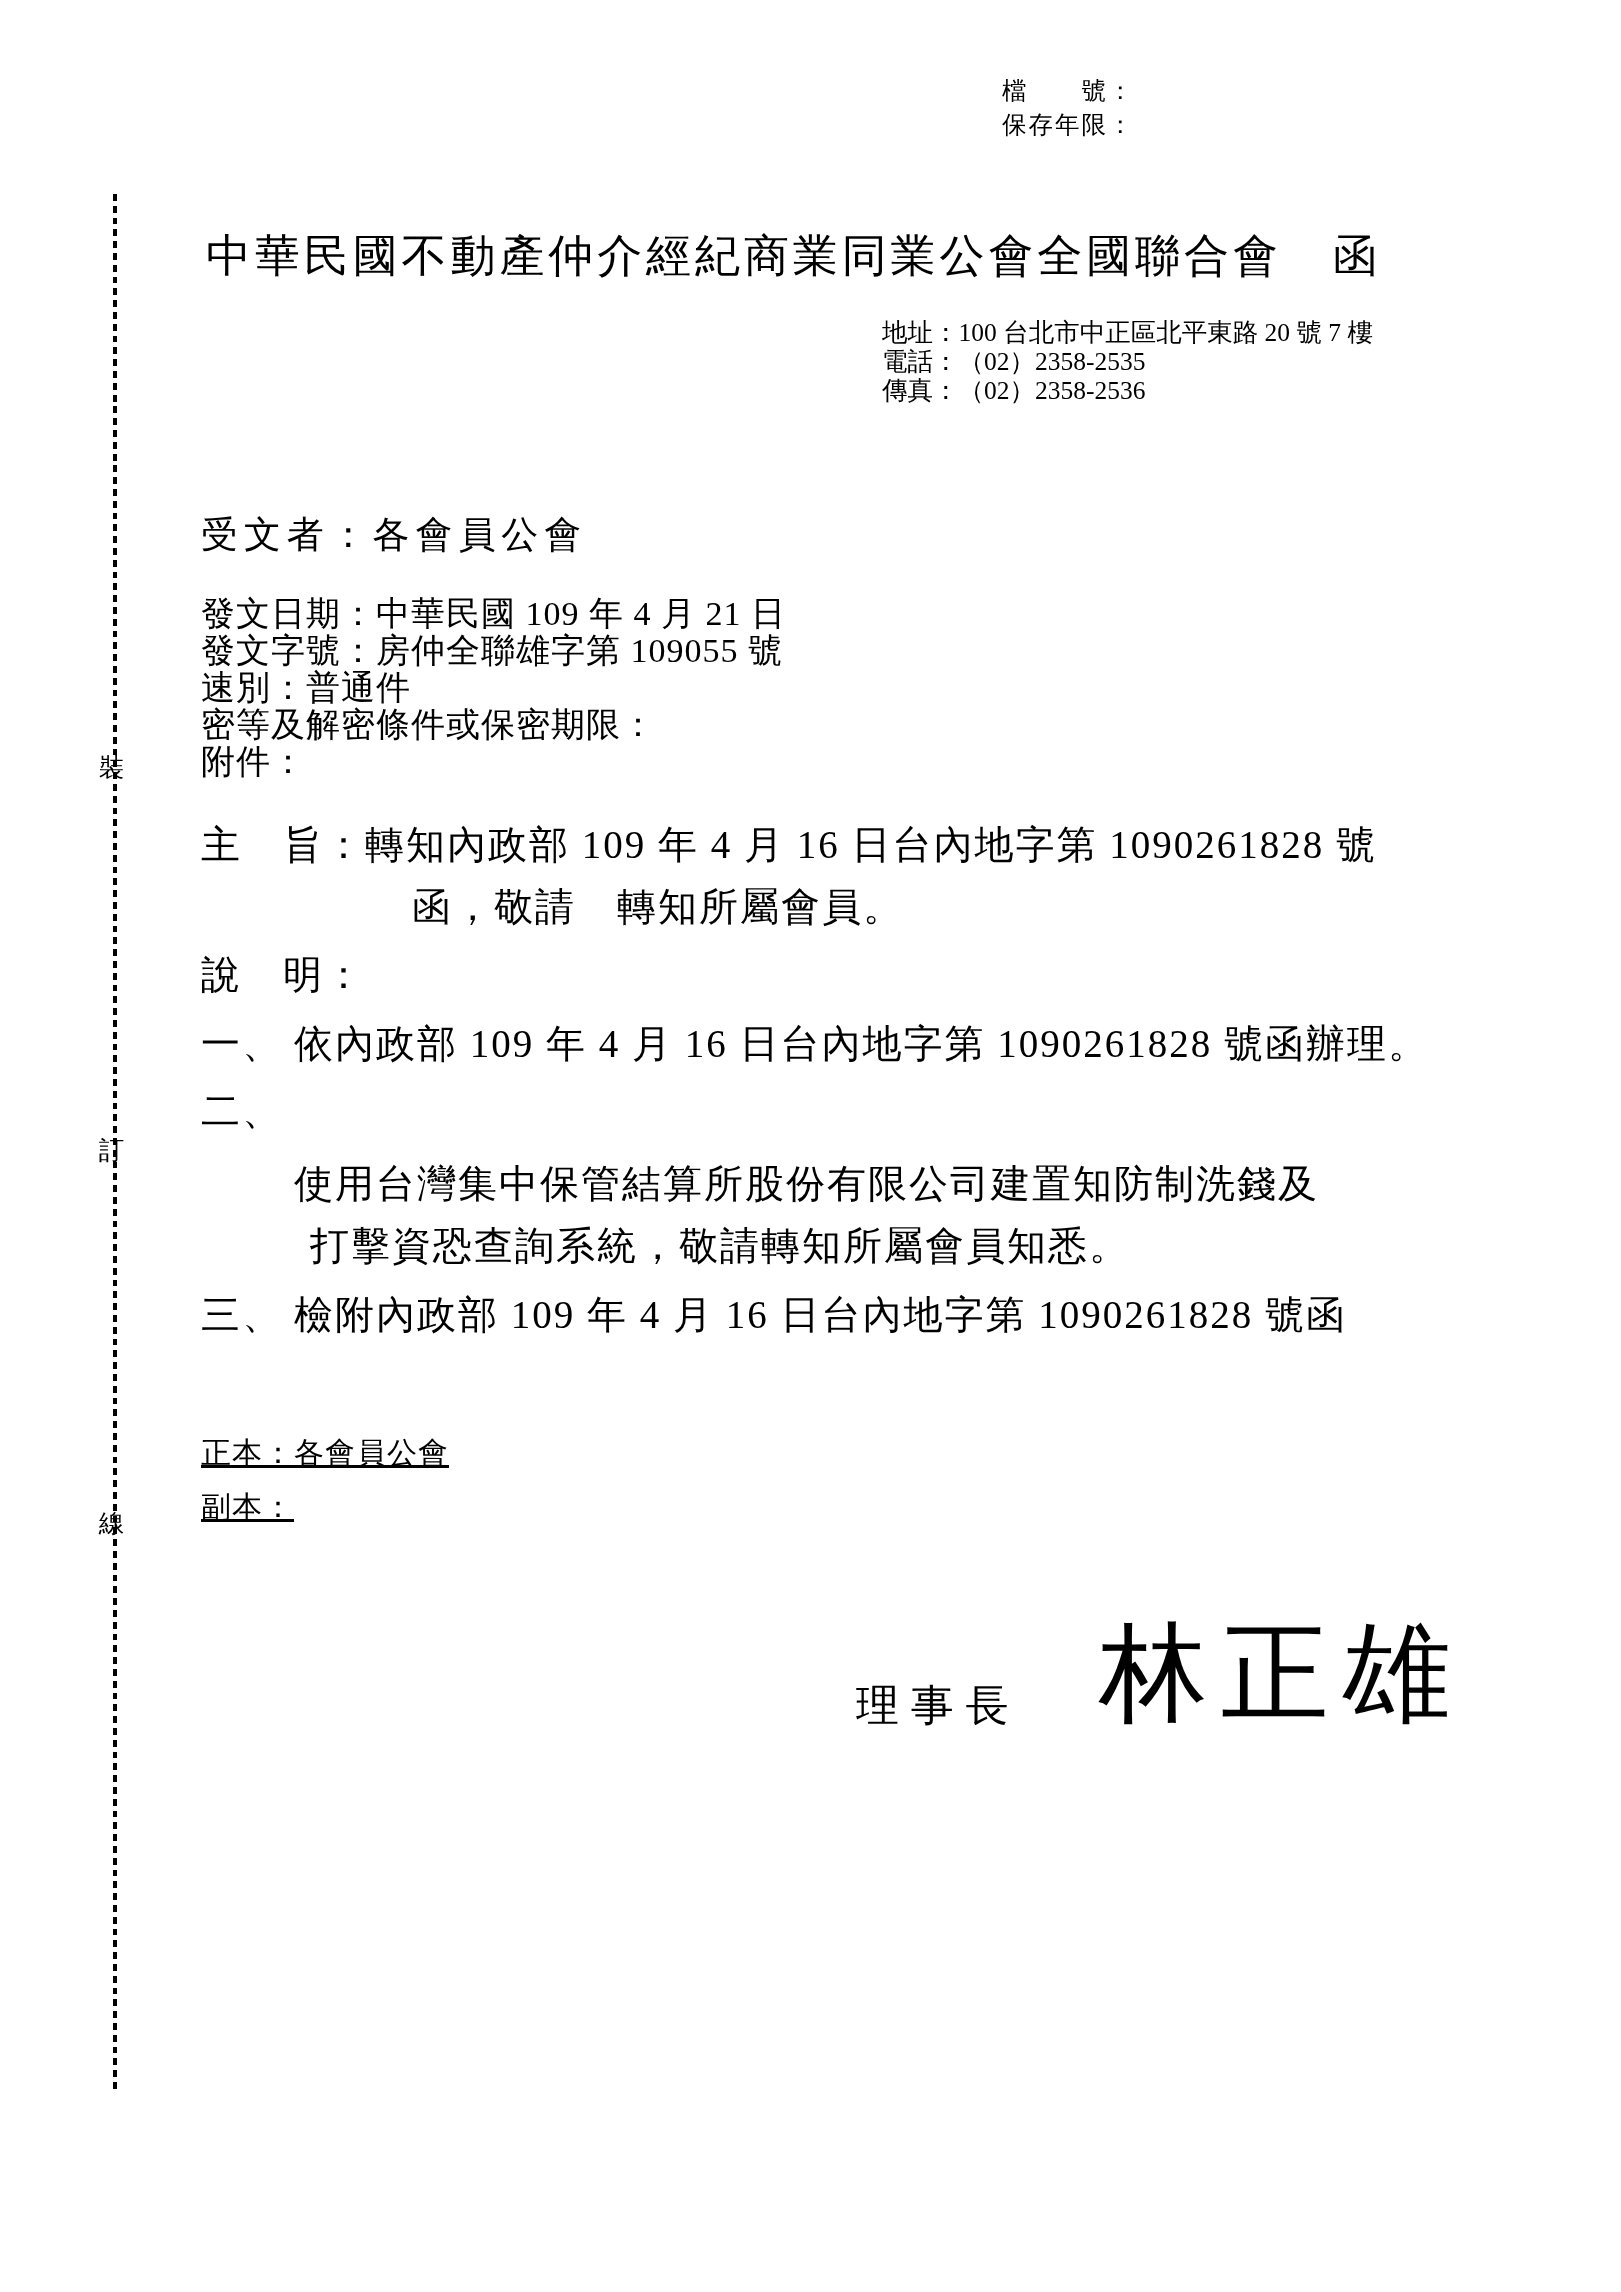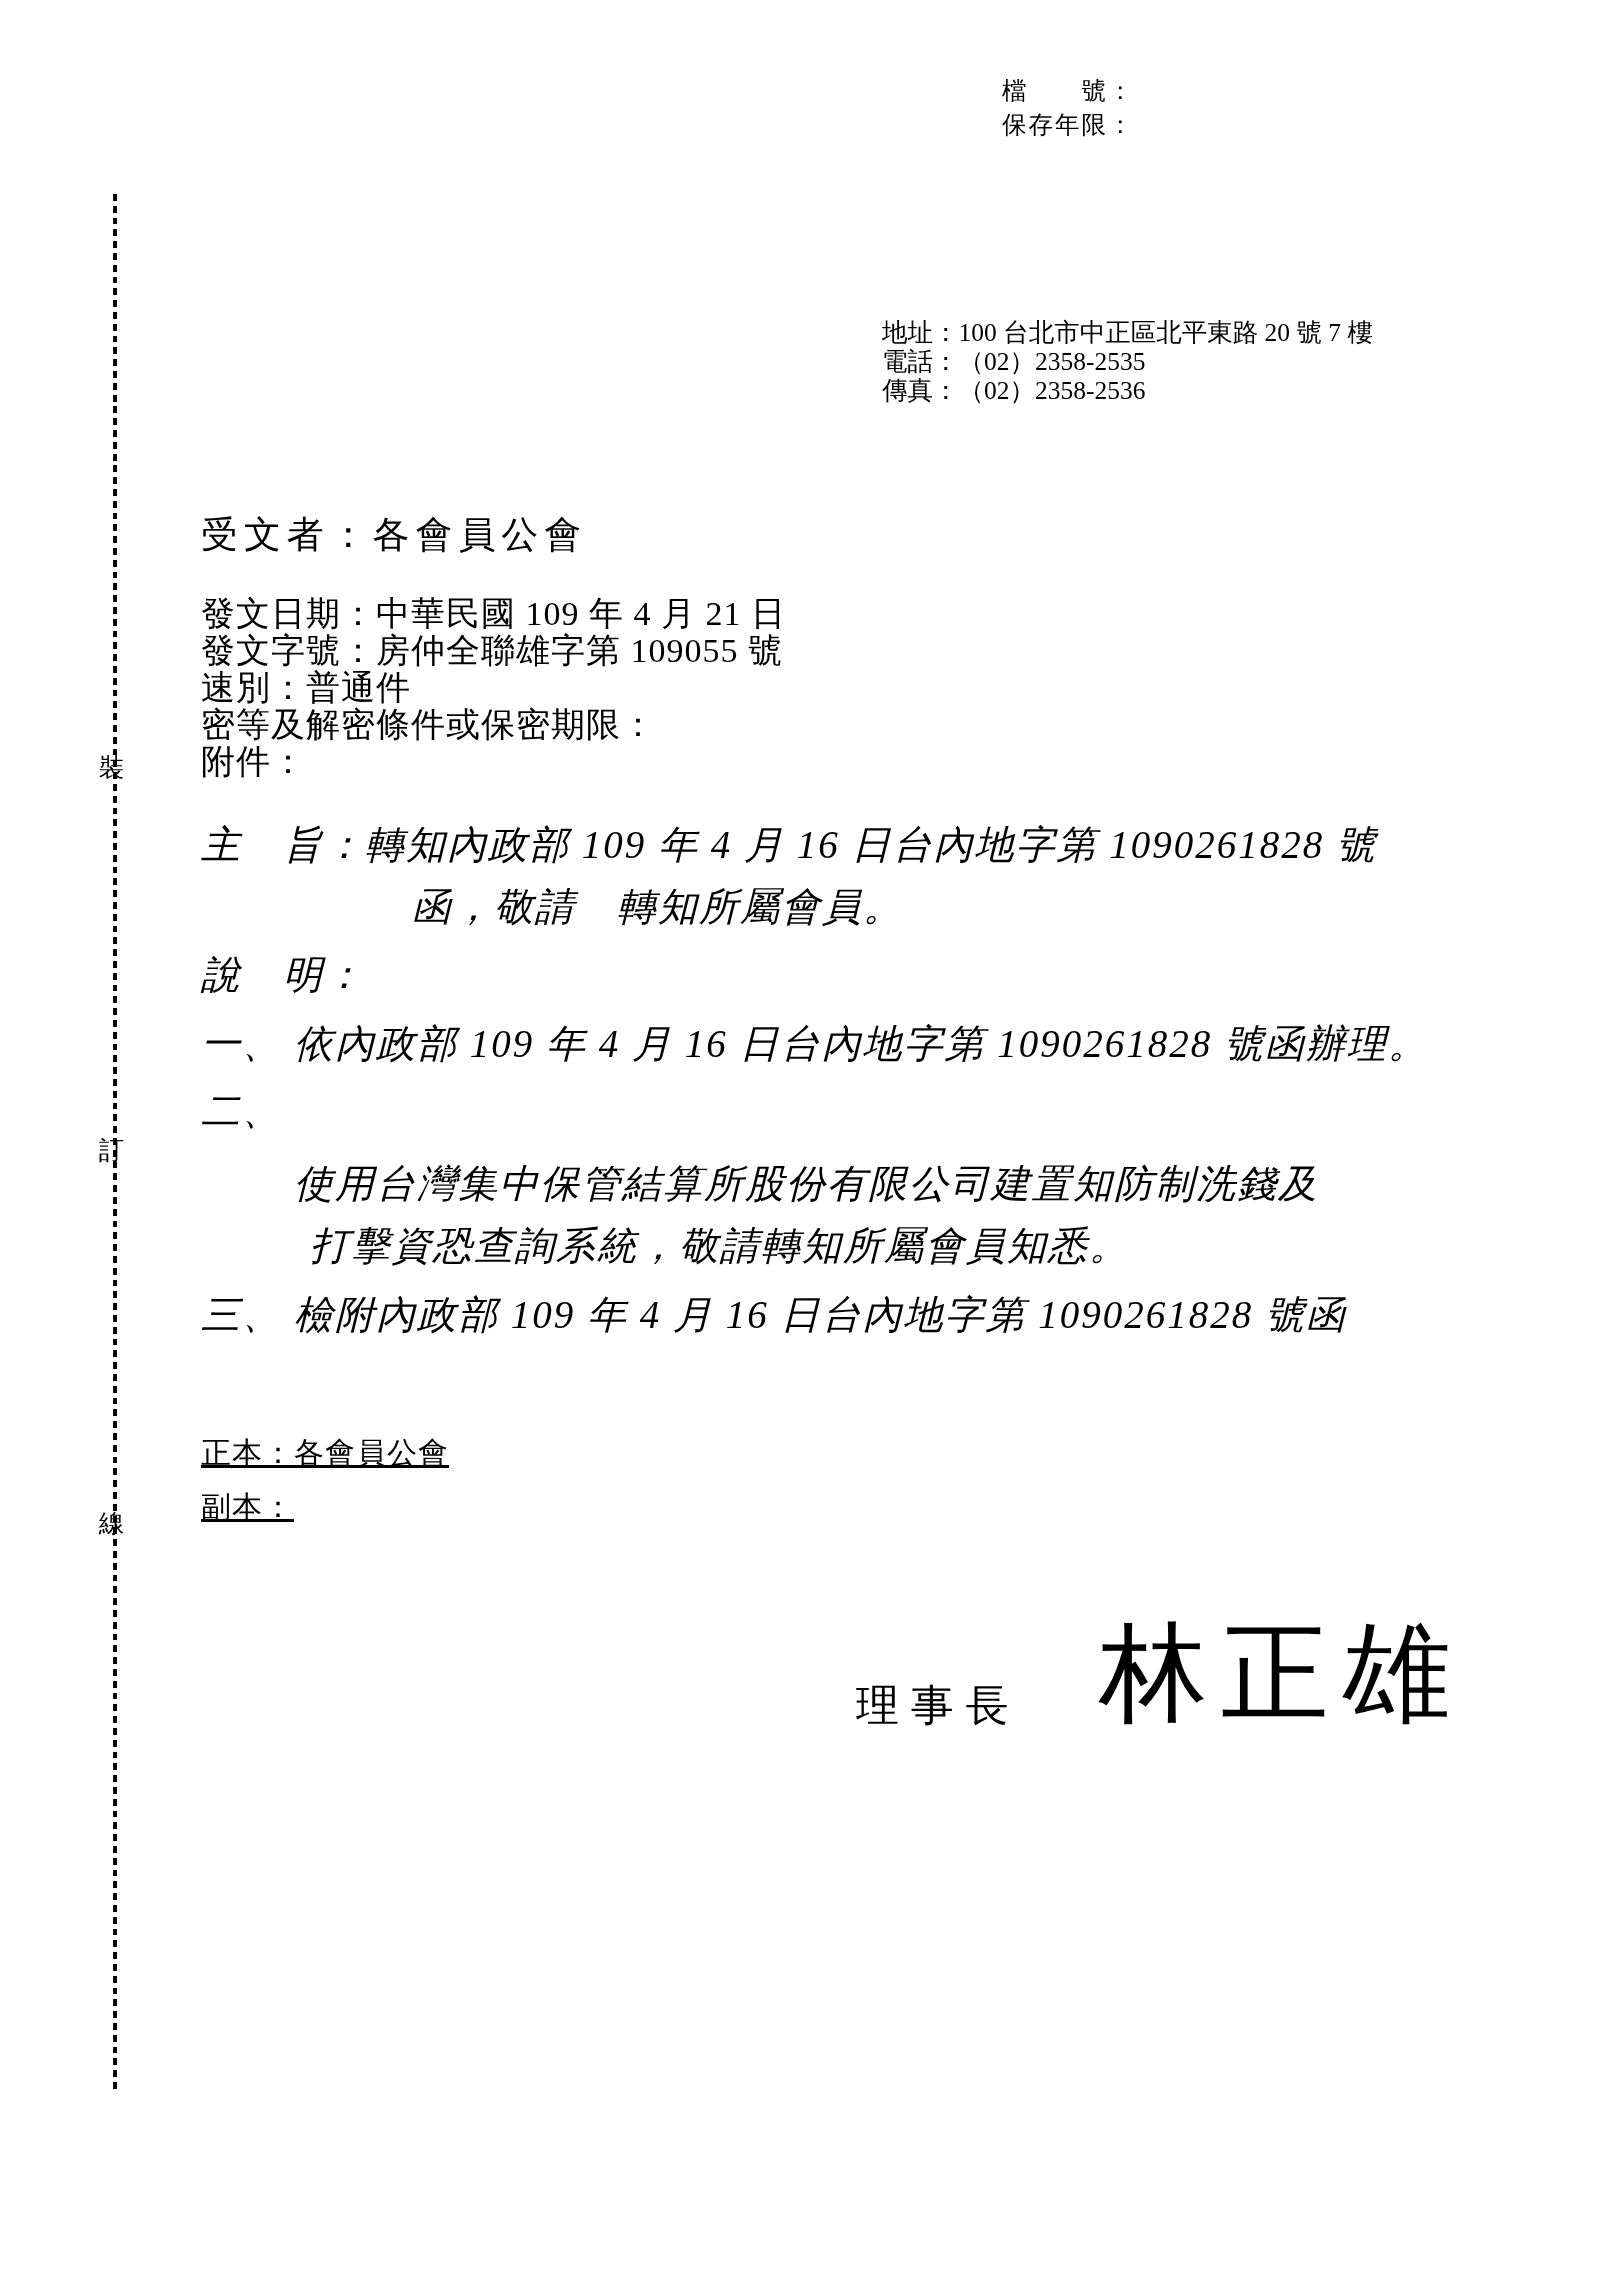--- a/index.html
+++ b/index.html
@@ -33,21 +33,21 @@
   
   .contact{left:882px;top:318px;font-size:25.5px;line-height:29px;}
 
   
   .recipient{left:201px;top:514px;font-size:37px;letter-spacing:5.9px;}
 
   
   .meta{left:201px;top:595px;font-size:34px;line-height:37px;letter-spacing:1px;}
 
   
-  .body-line{font-size:39px;letter-spacing:2px;font-style:italic;}
+  .body-line{font-size:39px;letter-spacing:2px;}
 
   
   .dist{font-size:30px;letter-spacing:1px;text-decoration:underline;}
 
   
   .sig-title{left:856px;top:1681px;font-size:43px;letter-spacing:11.8px;}
   .sig-name{left:1099px;top:1612px;font-size:108px;font-weight:400;letter-spacing:13.7px;}
 </style>
 </head>
 <body>
@@ -57,20 +57,23 @@
   <div class="binding-line"></div>
   <span class="binding-char" style="top:750px;">裝</span>
   <span class="binding-char" style="top:1133px;">訂</span>
   <span class="binding-char" style="top:1506px;">線</span>
 
   <div class="abs file-block">
     <div>檔　　號：</div>
     <div>保存年限：</div>
   </div>
 
+  <div class="abs title-row">
+    <span>中華民國不動產仲介經紀商業同業公會全國聯合會</span><span class="doc-type">函</span>
+  </div>
 
   <div class="abs contact">
     <div>地址：100 台北市中正區北平東路 20 號 7 樓</div>
     <div>電話：（02）2358-2535</div>
     <div>傳真：（02）2358-2536</div>
   </div>
 
   <div class="abs recipient">受文者：各會員公會</div>
 
   <div class="abs meta">

